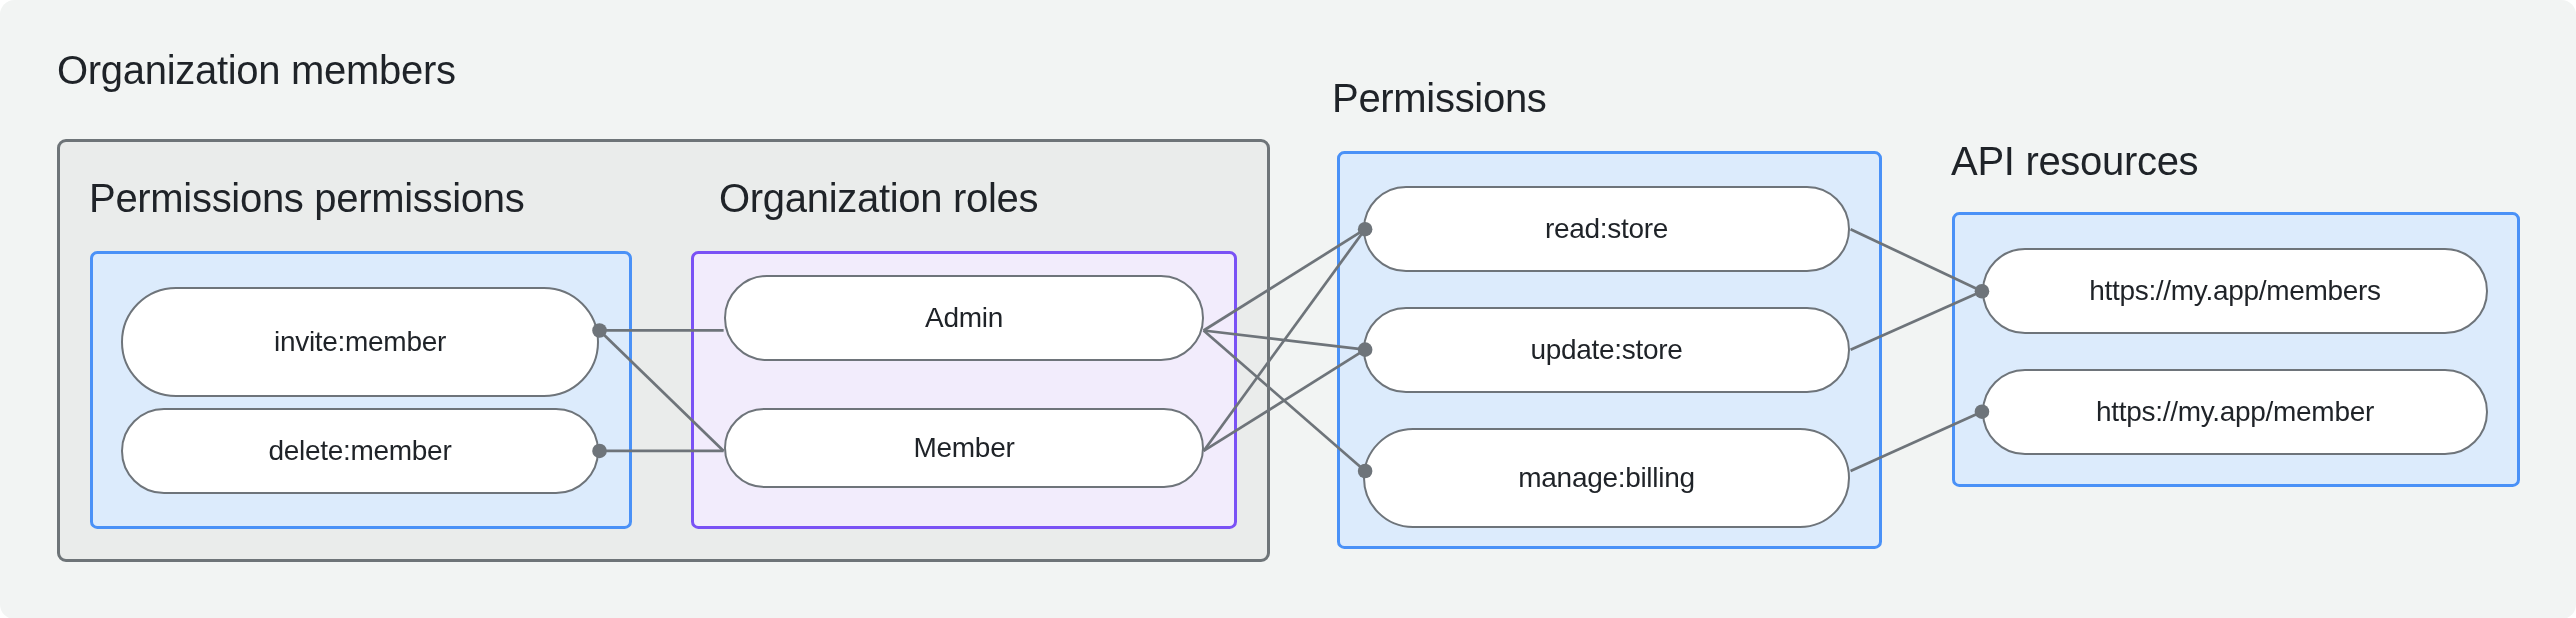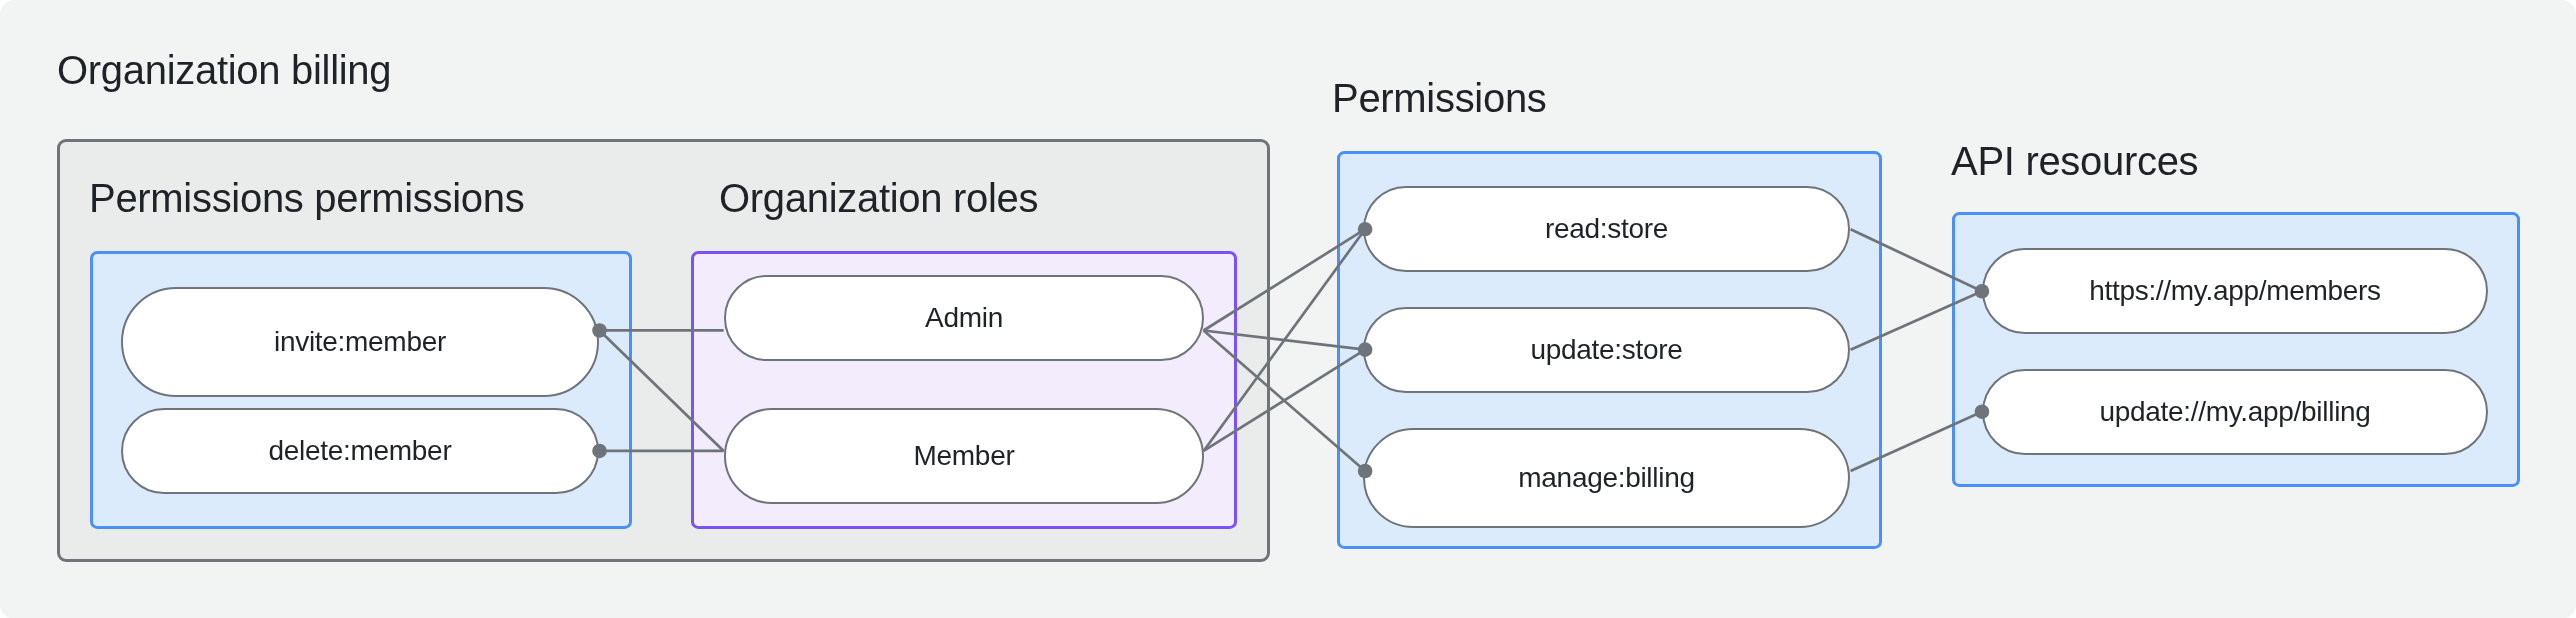--- a/index.html
+++ b/index.html
@@ -67,38 +67,38 @@
 <body>
 
 <div class="canvas">
 
   <div class="box gray" style="left:57px;  top:139px; width:1213px; height:423px;"></div>
   <div class="box blue" style="left:90px;  top:251px; width:542px;  height:278px;"></div>
   <div class="box purple" style="left:691px; top:251px; width:546px;  height:278px;"></div>
   <div class="box blue" style="left:1337px;top:151px; width:545px;  height:398px;"></div>
   <div class="box blue" style="left:1952px;top:212px; width:568px;  height:275px;"></div>
 
-  <div class="heading" style="left:57px;  top:47px;">Organization billing</div>
+  <div class="heading" style="left:57px;  top:47px;">Organization members</div>
   <div class="heading" style="left:89px;  top:175px;">Permissions permissions</div>
   <div class="heading" style="left:719px; top:175px;">Organization roles</div>
   <div class="heading" style="left:1332px;top:75px;">Permissions</div>
   <div class="heading" style="left:1951px;top:138px;">API resources</div>
 
   <div class="pill" style="left:121px;top:287px;width:478px;height:110px;">invite:member</div>
   <div class="pill" style="left:121px;top:408px;width:478px;height:86px;">delete:member</div>
 
   <div class="pill" style="left:724px;top:275px;width:480px;height:86px;">Admin</div>
-  <div class="pill" style="left:724px;top:408px;width:480px;height:96px;">Member</div>
+  <div class="pill" style="left:724px;top:408px;width:480px;height:80px;">Member</div>
 
   <div class="pill" style="left:1363px;top:186px;width:487px;height:86px;">read:store</div>
   <div class="pill" style="left:1363px;top:307px;width:487px;height:86px;">update:store</div>
   <div class="pill" style="left:1363px;top:428px;width:487px;height:100px;text-align:center;">manage:billing</div>
 
   <div class="pill" style="left:1982px;top:248px;width:506px;height:86px;">https://my.app/members</div>
-  <div class="pill" style="left:1982px;top:369px;width:506px;height:86px;">update://my.app/billing</div>
+  <div class="pill" style="left:1982px;top:369px;width:506px;height:86px;">https://my.app/member</div>
 
   <svg class="edges" width="2576" height="619" viewBox="0 0 2823 678">
     <line class="edge" x1="657" y1="362" x2="793" y2="362"></line>
     <line class="edge" x1="657" y1="362" x2="793" y2="494"></line>
     <line class="edge" x1="657" y1="494" x2="793" y2="494"></line>
 
     <line class="edge" x1="1319" y1="362" x2="1496" y2="251"></line>
     <line class="edge" x1="1319" y1="362" x2="1496" y2="383"></line>
     <line class="edge" x1="1319" y1="362" x2="1496" y2="516"></line>
     <line class="edge" x1="1319" y1="494" x2="1496" y2="251"></line>

